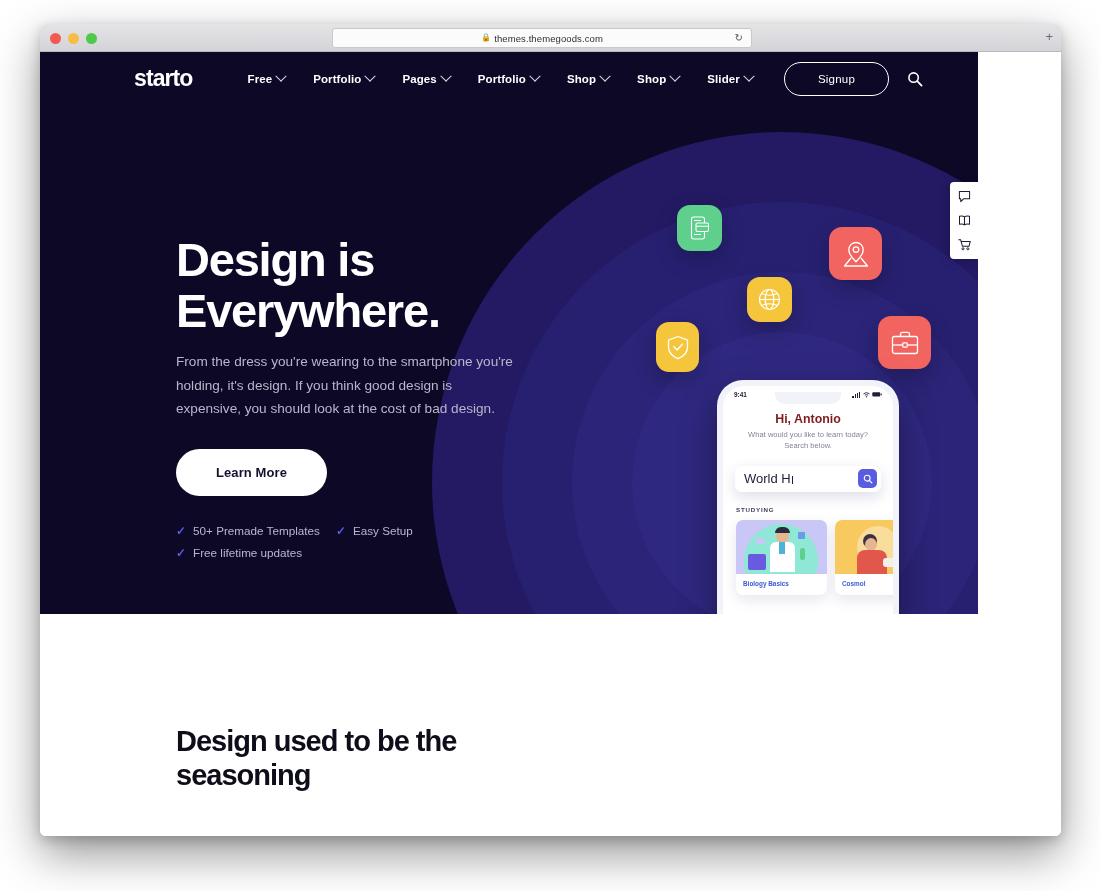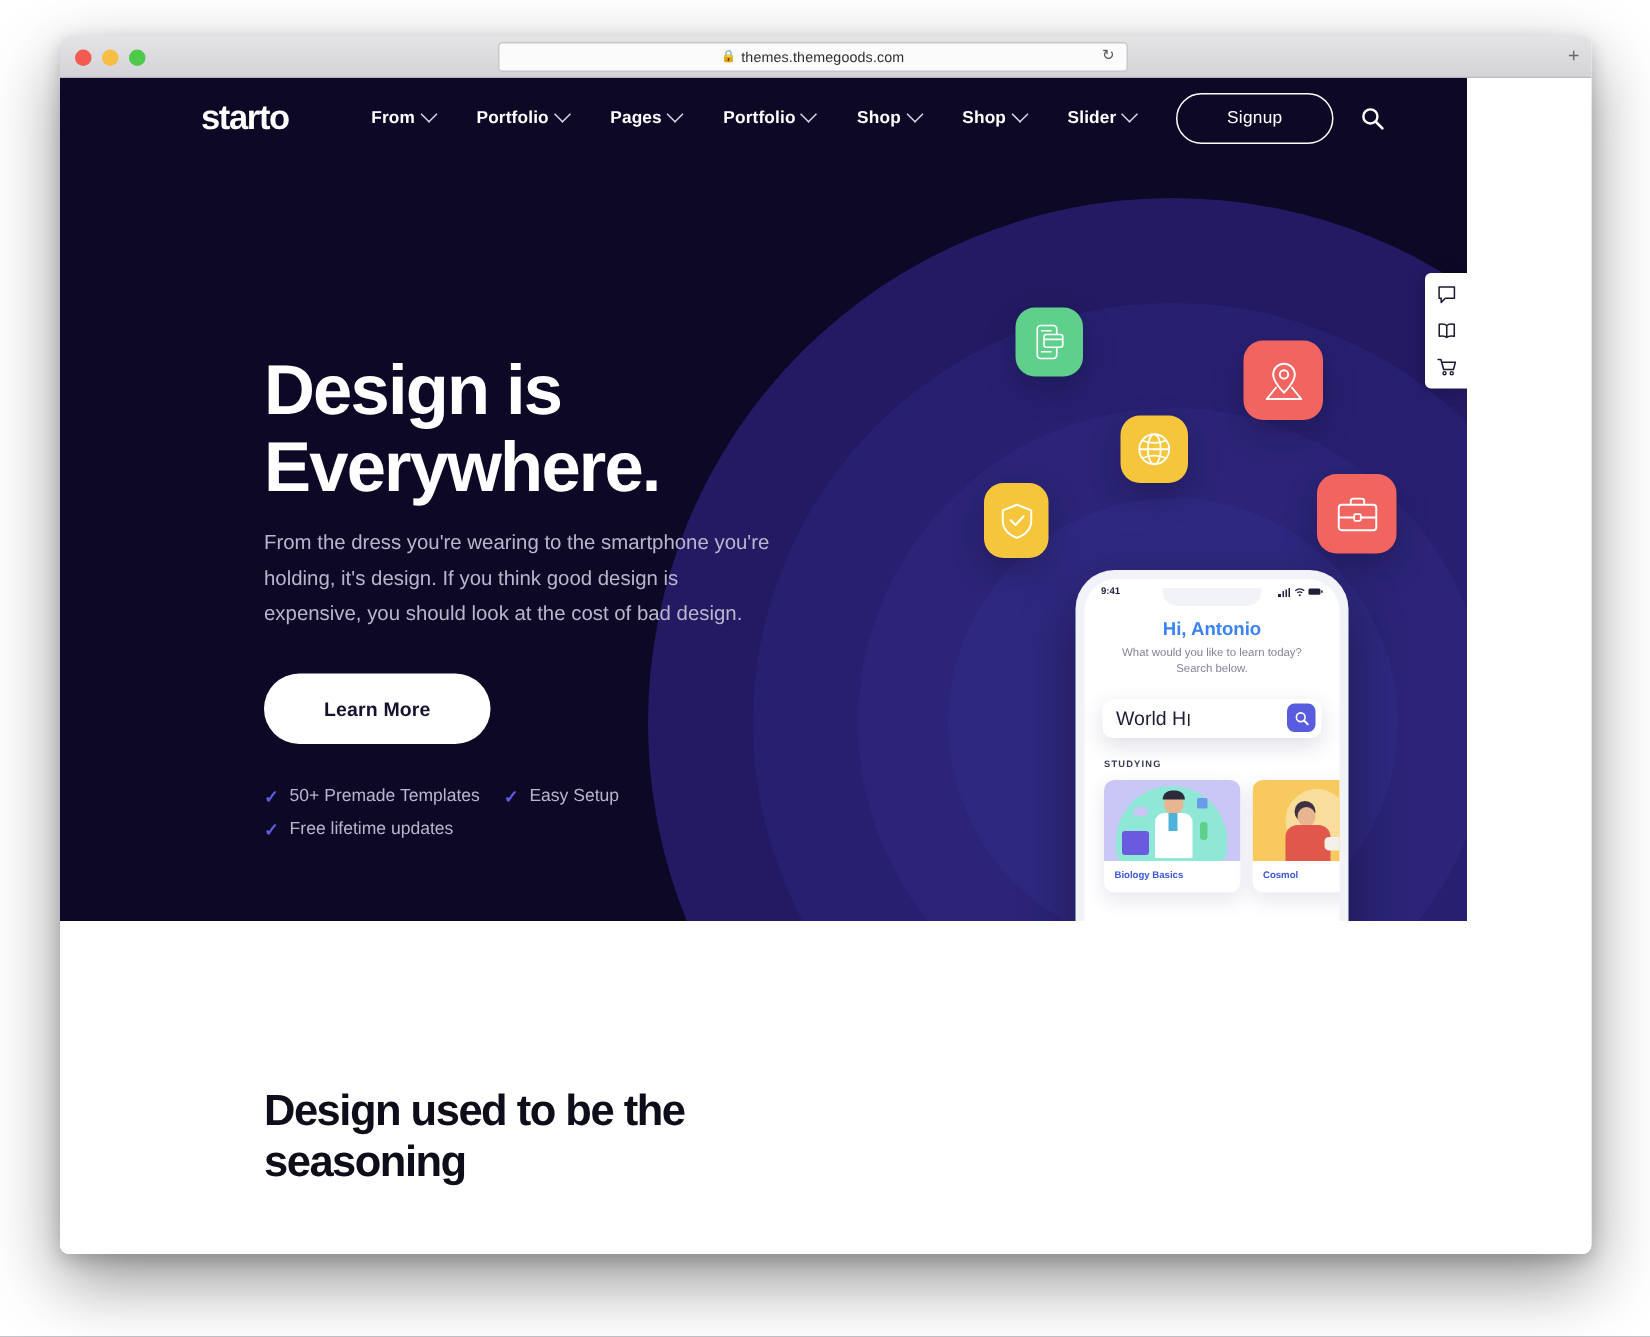--- a/index.html
+++ b/index.html
@@ -286,21 +286,21 @@
     padding: 0 11px;
     font-size: 6.4px;
     color: #20203a;
     font-weight: 700;
   }
   .status-right { display: flex; align-items: center; gap: 2.5px; }
   .sig-bars { display: flex; align-items: flex-end; gap: 0.8px; height: 6px; }
   .sig-bars i { width: 1.3px; background: #20203a; display: block; }
   #phone-greeting {
     text-align: center;
-    color: #3b82f6;
+    color: #7f1d1d;
     font-size: 12.4px;
     font-weight: 700;
     margin-top: 9px;
   }
   #phone-sub {
     text-align: center;
     color: #83839c;
     font-size: 7.6px;
     line-height: 1.5;
     margin-top: 3px;
@@ -444,21 +444,21 @@
         <div class="ring" id="ring2"></div>
         <div class="ring" id="ring3"></div>
         <div class="ring" id="ring4"></div>
       </div>
 
       <nav id="navbar">
         <div id="brand-logo">starto</div>
 
         <div id="nav-menu">
           <div class="nav-item">
-            <span>From</span>
+            <span>Free</span>
             <span class="chev"></span>
           </div>
           <div class="nav-item">
             <span>Portfolio</span>
             <span class="chev"></span>
           </div>
           <div class="nav-item">
             <span>Pages</span>
             <span class="chev"></span>
           </div>

